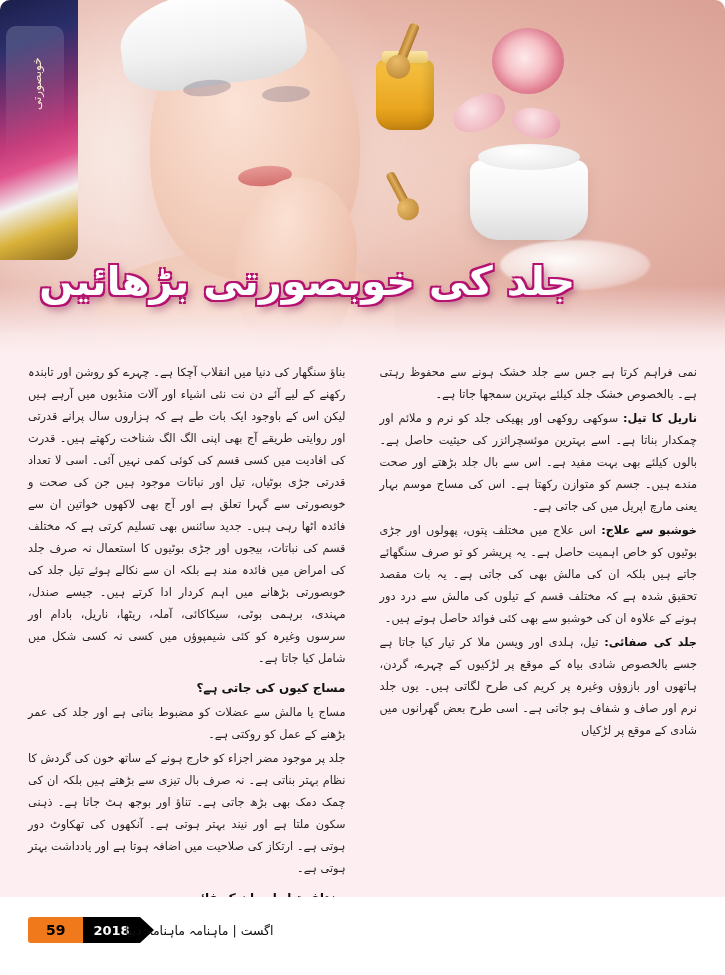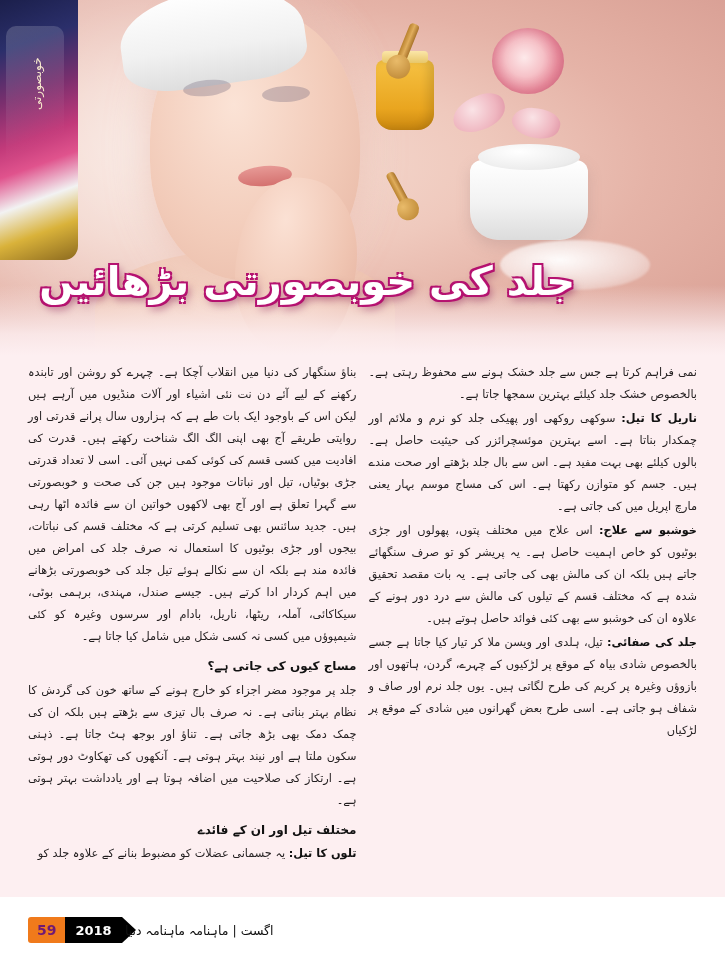--- a/index.html
+++ b/index.html
@@ -9,20 +9,21 @@
   }
   body {
     font-family: "DejaVu Sans", sans-serif;
   }
   .page {
     position: relative;
     width: 725px;
     height: 975px;
     overflow: hidden;
     background: #fdeff1;
+    border-radius: 10px;
   }
 
   
   .hero {
     position: absolute;
     left: 0; top: 0;
     width: 725px;
     height: 355px;
     overflow: hidden;
     background: #f7e4e3;
@@ -227,21 +228,21 @@
   
   .content {
     position: absolute;
     left: 0; top: 362px;
     width: 725px;
     height: 535px;
     padding: 0 28px;
     box-sizing: border-box;
     display: flex;
     flex-direction: row-reverse;
-    gap: 12px;
+    gap: 34px;
     direction: rtl;
   }
   .col {
     flex: 1 1 0;
     font-size: 11.3px;
     line-height: 1.95;
     color: #231f20;
     text-align: justify;
     direction: rtl;
     font-family: "DejaVu Sans", sans-serif;
@@ -271,26 +272,26 @@
     left: 28px;
     bottom: 32px;
     display: flex;
     flex-direction: row;
     align-items: stretch;
     height: 26px;
     direction: ltr;
   }
   .pg-orange {
     background: #f07a1b;
-    color: #701a75;
+    color: #000000;
     font-weight: bold;
     font-size: 14px;
     display: flex;
     align-items: center;
-    padding: 0 9px;
+    padding: 0 18px;
     border-radius: 3px 0 0 3px;
   }
   .pg-black {
     background: #000000;
     color: #ffffff;
     font-weight: bold;
     font-size: 13px;
     display: flex;
     align-items: center;
     padding: 3px 10px;
@@ -345,20 +346,21 @@
 
     <div class="hero-fade"></div>
   </div>
 
   <div class="hero-title">جلد کی خوبصورتی بڑھائیں</div>
 
   <div class="content">
     <div class="col" id="col-right">
         <p>بناؤ سنگھار کی دنیا میں انقلاب آچکا ہے۔ چہرے کو روشن اور تابندہ رکھنے کے لیے آئے دن نت نئی اشیاء اور آلات منڈیوں میں آرہے ہیں لیکن اس کے باوجود ایک بات طے ہے کہ ہزاروں سال پرانے قدرتی اور روایتی طریقے آج بھی اپنی الگ الگ شناخت رکھتے ہیں۔ قدرت کی افادیت میں کسی قسم کی کوئی کمی نہیں آئی۔ اسی لا تعداد قدرتی جڑی بوٹیاں، تیل اور نباتات موجود ہیں جن کی صحت و خوبصورتی سے گہرا تعلق ہے اور آج بھی لاکھوں خواتین ان سے فائدہ اٹھا رہی ہیں۔ جدید سائنس بھی تسلیم کرتی ہے کہ مختلف قسم کی نباتات، بیجوں اور جڑی بوٹیوں کا استعمال نہ صرف جلد کی امراض میں فائدہ مند ہے بلکہ ان سے نکالے ہوئے تیل جلد کی خوبصورتی بڑھانے میں اہم کردار ادا کرتے ہیں۔ جیسے صندل، مہندی، برہمی بوٹی، سیکاکائی، آملہ، ریٹھا، ناریل، بادام اور سرسوں وغیرہ کو کئی شیمپوؤں میں کسی نہ کسی شکل میں شامل کیا جاتا ہے۔</p>
         <div class="subhead">مساج کیوں کی جاتی ہے؟</div>
+        <p>مساج یا مالش سے عضلات کو مضبوط بناتی ہے اور جلد کی عمر بڑھنے کے عمل کو روکتی ہے۔</p>
         <p>جلد پر موجود مضر اجزاء کو خارج ہونے کے ساتھ خون کی گردش کا نظام بہتر بناتی ہے۔ نہ صرف بال تیزی سے بڑھتے ہیں بلکہ ان کی چمک دمک بھی بڑھ جاتی ہے۔ تناؤ اور بوجھ ہٹ جاتا ہے۔ ذہنی سکون ملتا ہے اور نیند بہتر ہوتی ہے۔ آنکھوں کی تھکاوٹ دور ہوتی ہے۔ ارتکاز کی صلاحیت میں اضافہ ہوتا ہے اور یادداشت بہتر ہوتی ہے۔</p>
         <div class="subhead">مختلف تیل اور ان کے فائدے</div>
         <p><span class="head-run">تلوں کا تیل:</span> یہ جسمانی عضلات کو مضبوط بنانے کے علاوہ جلد کو</p>
       </div>
     <div class="col" id="col-left">
         <p>نمی فراہم کرتا ہے جس سے جلد خشک ہونے سے محفوظ رہتی ہے۔ بالخصوص خشک جلد کیلئے بہترین سمجھا جاتا ہے۔</p>
         <p><span class="head-run">ناریل کا تیل:</span> سوکھی روکھی اور پھیکی جلد کو نرم و ملائم اور چمکدار بناتا ہے۔ اسے بہترین موئسچرائزر کی حیثیت حاصل ہے۔ بالوں کیلئے بھی بہت مفید ہے۔ اس سے بال جلد بڑھتے اور صحت مندے ہیں۔ جسم کو متوازن رکھتا ہے۔ اس کی مساج موسم بہار یعنی مارچ اپریل میں کی جاتی ہے۔</p>
         <p><span class="head-run">خوشبو سے علاج:</span> اس علاج میں مختلف پتوں، پھولوں اور جڑی بوٹیوں کو خاص اہمیت حاصل ہے۔ یہ پریشر کو تو صرف سنگھائے جاتے ہیں بلکہ ان کی مالش بھی کی جاتی ہے۔ یہ بات مقصد تحقیق شدہ ہے کہ مختلف قسم کے تیلوں کی مالش سے درد دور ہونے کے علاوہ ان کی خوشبو سے بھی کئی فوائد حاصل ہوتے ہیں۔</p>
         <p><span class="head-run">جلد کی صفائی:</span> تیل، ہلدی اور ویسن ملا کر تیار کیا جاتا ہے جسے بالخصوص شادی بیاہ کے موقع پر لڑکیوں کے چہرے، گردن، ہاتھوں اور بازوؤں وغیرہ پر کریم کی طرح لگاتی ہیں۔ یوں جلد نرم اور صاف و شفاف ہو جاتی ہے۔ اسی طرح بعض گھرانوں میں شادی کے موقع پر لڑکیاں</p>
       </div>

